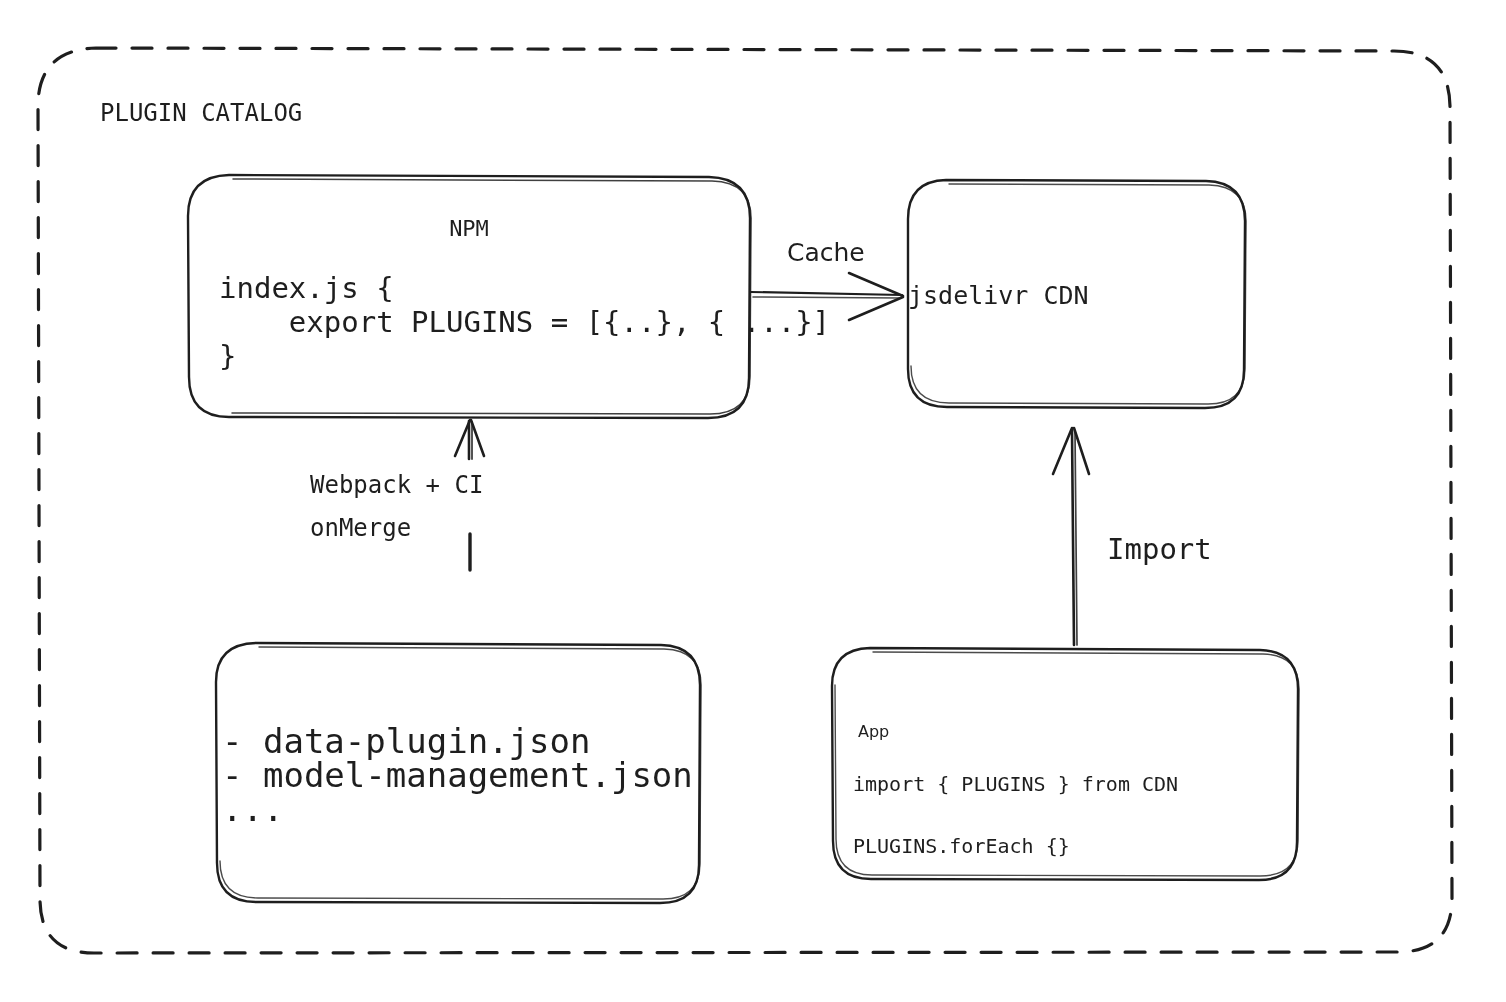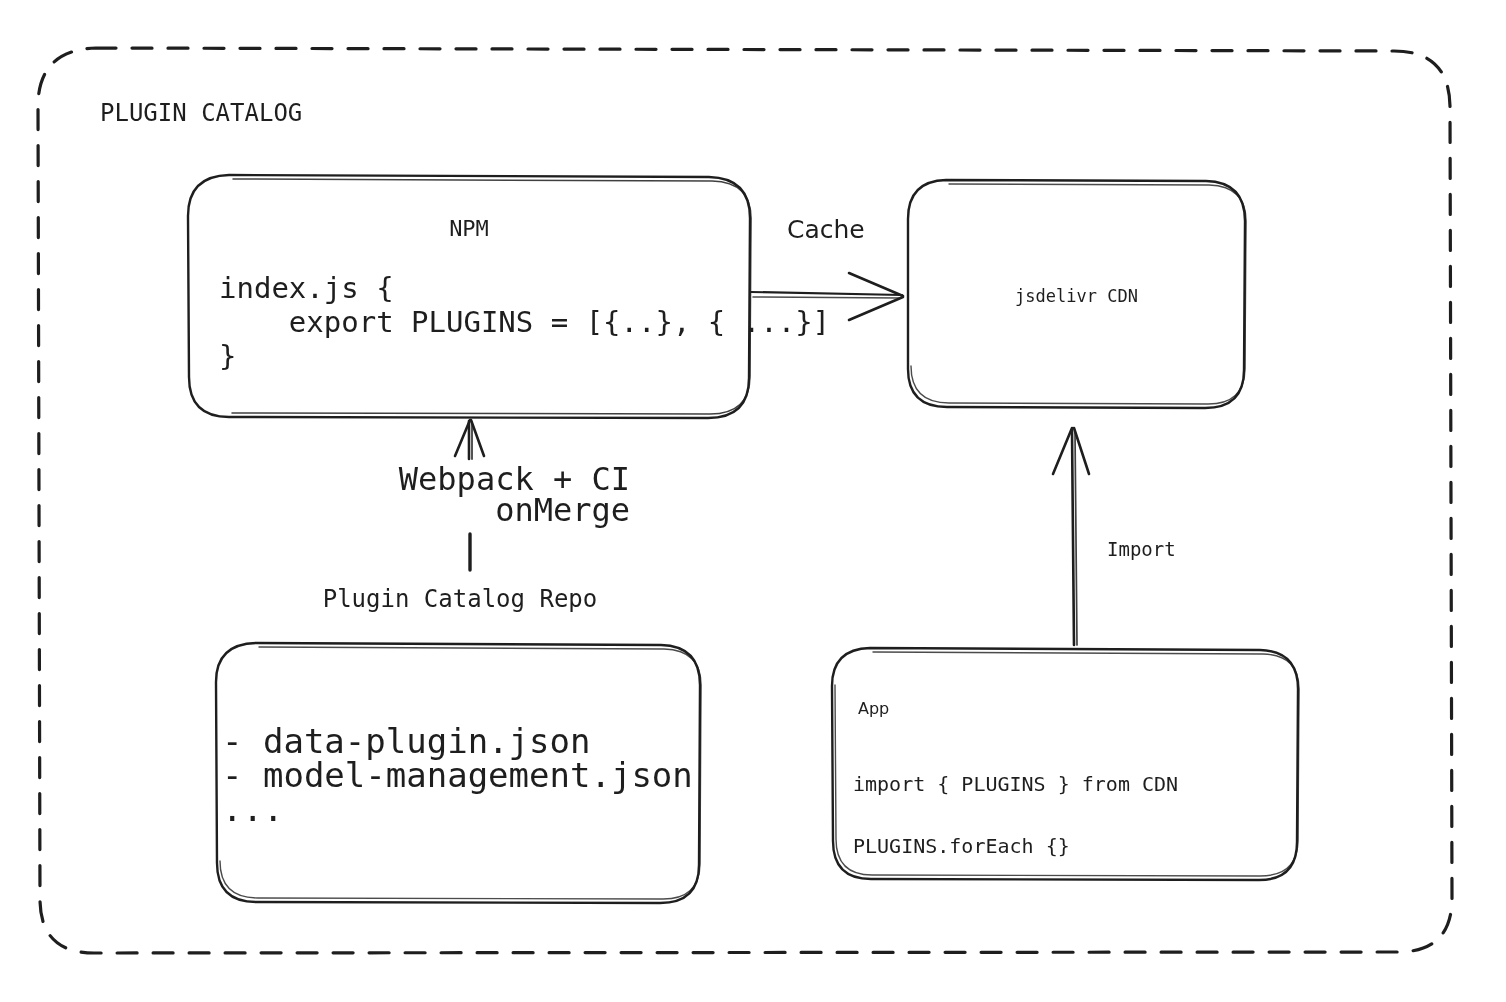--- a/index.html
+++ b/index.html
@@ -32,21 +32,21 @@
     pointer-events: none;
   }
   .txt {
     position: absolute;
     white-space: pre;
     color: #1e1e1e;
     font-family: "DejaVu Sans Mono", monospace;
     letter-spacing: 0px;
   }
   .mono { font-family: "DejaVu Sans Mono", monospace; }
-  .sans { font-family: "DejaVu Sans", sans-serif; }
+  .sans { font-family: "DejaVu Sans", sans-serif; margin-top: 23px; }
 
   
   #container-title {
     left: 100px;
     top: 80px;
     font-size: 24px;
     line-height: 30px;
   }
 
   
@@ -63,33 +63,32 @@
     top: 253px;
     font-size: 29px;
     line-height: 34px;
   }
 
   
   #cdn-title {
     left: 908px;
     top: 263px;
     width: 337px;
-    text-align: center;
-    font-size: 17px;
+    font-size: 25px;
     line-height: 30px;
   }
 
   
   #webpack-label {
     left: 310px;
     top: 446px;
     width: 320px;
-    text-align: right;
-    font-size: 32px;
-    line-height: 31px;
+    text-align: left;
+    font-size: 24px;
+    line-height: 43px;
   }
 
   
   #repo-label {
     left: 200px;
     top: 566px;
     width: 520px;
     text-align: center;
     font-size: 24px;
     line-height: 30px;
@@ -114,21 +113,21 @@
     left: 853px;
     top: 735px;
     font-size: 20px;
     line-height: 62px;
   }
 
   
   #import-label {
     left: 1107px;
     top: 516px;
-    font-size: 19px;
+    font-size: 29px;
     line-height: 31px;
     text-align: right;
   }
 </style>
 </head>
 <body>
 
 <div id="canvas">
 
   <svg class="layer-svg" viewBox="0 0 1506 1002">
@@ -188,21 +187,20 @@
 <span>    export PLUGINS = [{..}, { ...}]</span>
 <span>}</span></div>
 
   <div class="txt mono" id="cdn-title">jsdelivr CDN</div>
 
   <div class="txt sans" style="left:787px; top:197px; font-size:25px; line-height:30px;">Cache</div>
 
   <div class="txt mono" id="webpack-label"><span>Webpack + CI</span>
 <span>onMerge</span></div>
 
-  <div class="txt mono" id="repo-label">Plugin Catalog Repo</div>
 
   <div class="txt mono" id="repo-list"><span>- data-plugin.json</span>
 <span>- model-management.json</span>
 <span>...</span></div>
 
   <div class="txt sans" id="app-title">App</div>
   <div class="txt mono" id="app-code"><span>import { PLUGINS } from CDN</span>
 <span>PLUGINS.forEach {}</span></div>
 
   <div class="txt mono" id="import-label">Import</div>

